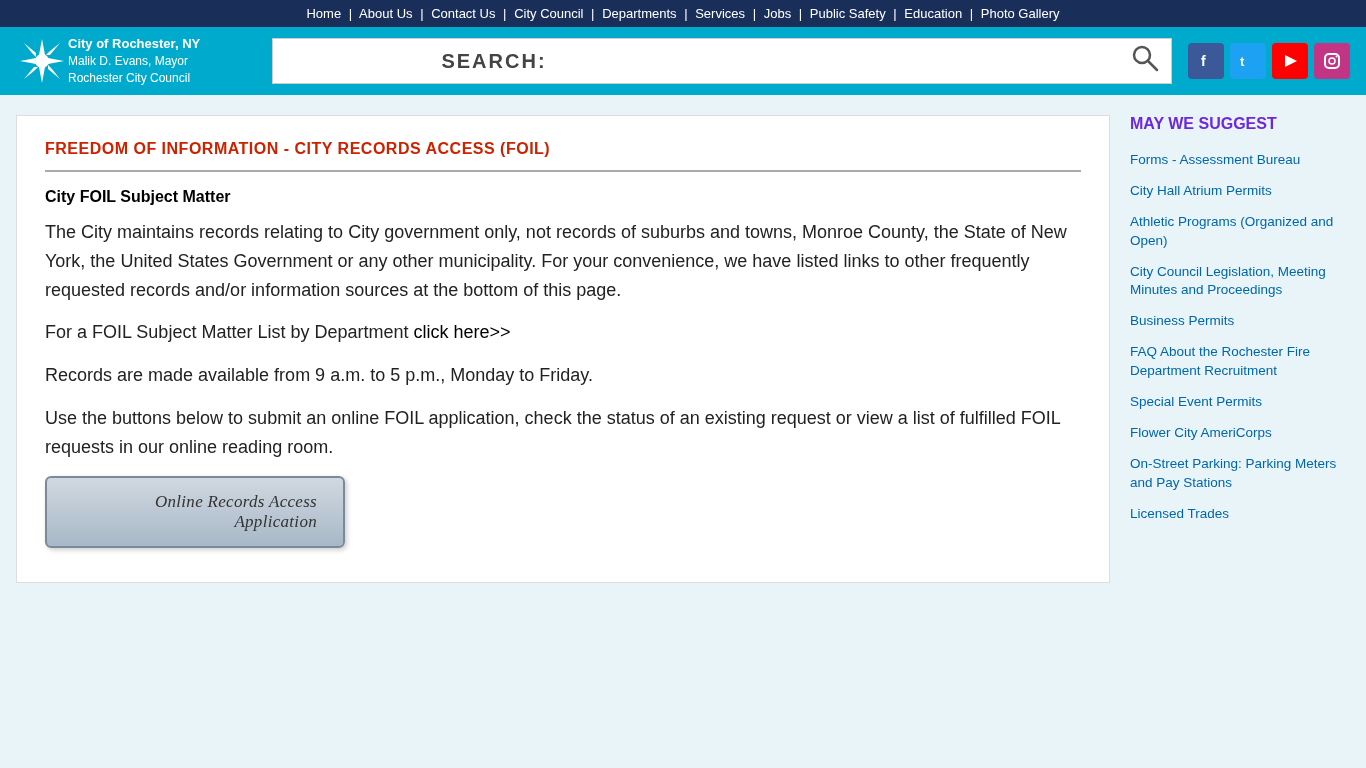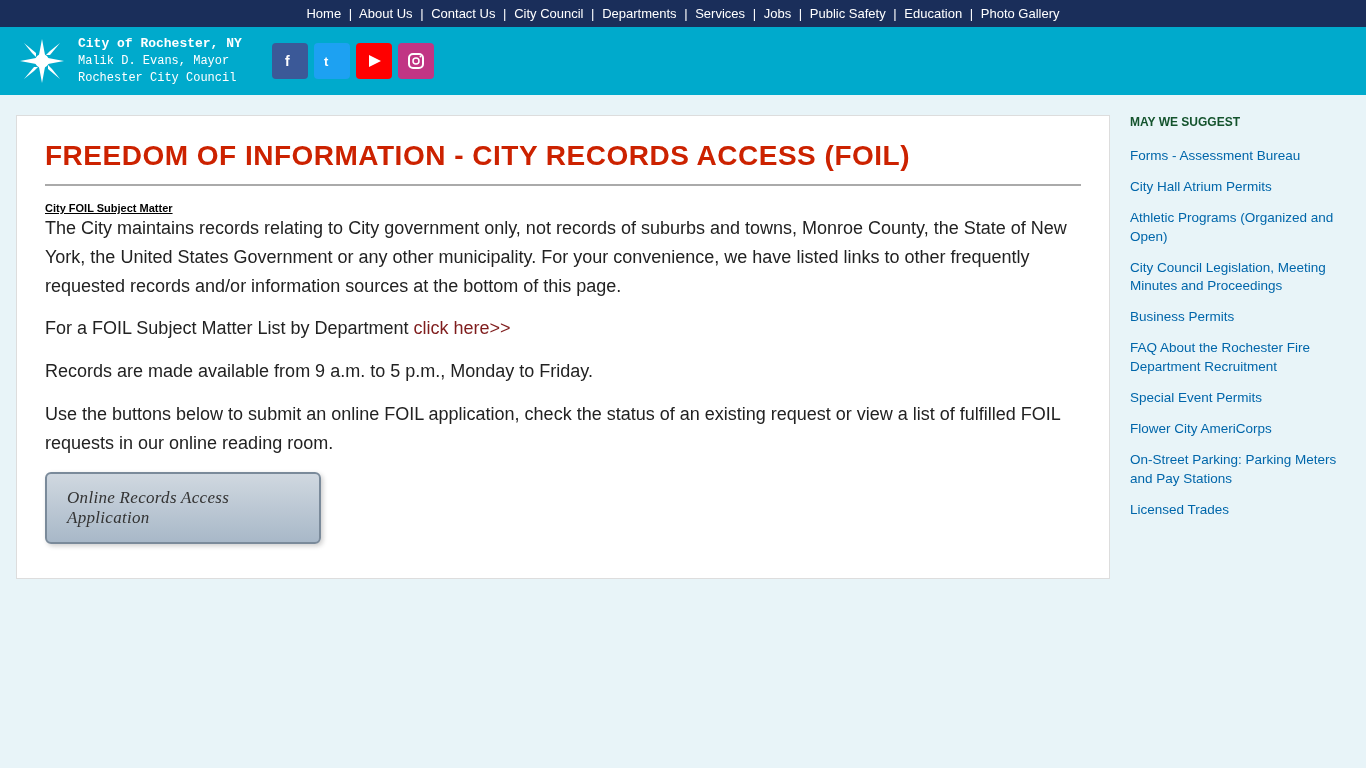--- a/index.html
+++ b/index.html
@@ -22,23 +22,21 @@
     
     #header {
       background: #00aacc;
       display: flex;
       align-items: center;
       padding: 8px 16px;
       gap: 16px;
     }
     #logo-area {
       display: flex;
-      gap: 10px;
       min-width: 240px;
-      font-family: Liberation Mono, monospace;
     }
     #logo-icon {
       width: 52px;
       height: 52px;
     }
     #logo-text {
       color: #fff;
       font-size: 12px;
       line-height: 1.4;
     }
@@ -103,81 +101,81 @@
 
     
     #content {
       flex: 1;
       background: #fff;
       padding: 24px 28px;
       border: 1px solid #ddd;
     }
     #page-title {
       color: #cc2200;
-      font-size: 28px;
+      font-size: 16px;
       font-weight: bold;
       letter-spacing: 0.5px;
       padding-bottom: 12px;
       border-bottom: 2px solid #aaa;
       margin-bottom: 16px;
     }
     #subtitle-link {
       color: #0066aa;
       font-size: 15px;
       font-weight: bold;
       text-decoration: none;
       display: block;
       margin-bottom: 16px;
       cursor: pointer;
     }
     #subject-matter-title {
       font-weight: bold;
-      font-size: 11px;
-      text-decoration: underline;
+      font-size: 16px;
+      margin-bottom: 12px;
     }
     .content-para {
       font-size: 18px;
       line-height: 1.6;
       color: #222;
       margin-bottom: 14px;
     }
     .inline-link {
-      color: #7f1d1d;
+      color: #000000;
       text-decoration: none;
       cursor: pointer;
     }
 
     
     .foil-btn {
       display: block;
-      width: 276px;
+      width: 300px;
       margin: 10px 0;
-      padding: 14px 20px;
+      padding: 14px 26px;
       font-size: 17px;
       font-family: 'Palatino Linotype', 'Book Antiqua', Palatino, serif;
       font-style: italic;
       color: #333;
       background: linear-gradient(to bottom, #d0d8e0, #a8b8c8);
       border: 2px solid #7a8a9a;
       border-radius: 6px;
       cursor: pointer;
-      text-align: left;
+      text-align: right;
       box-shadow: 2px 2px 5px rgba(0,0,0,0.2);
       letter-spacing: 0.3px;
     }
 
     
     #sidebar {
       width: 220px;
       flex-shrink: 0;
     }
     #sidebar-title {
-      font-size: 12px;
-      font-weight: bold;
-      color: #14532d;
+      font-size: 16px;
+      font-weight: bold;
+      color: #6d28d9;
       margin-bottom: 14px;
       padding-bottom: 4px;
     }
     .sidebar-link {
       display: block;
       color: #0066aa;
       font-size: 13.5px;
       text-decoration: none;
       margin-bottom: 12px;
       line-height: 1.4;
@@ -222,20 +220,30 @@
       <polygon points="44,8 34,20 30,20 34,16" fill="#fff"></polygon>
       <polygon points="8,44 18,32 22,32 18,36" fill="#fff"></polygon>
       <circle cx="26" cy="26" r="7" fill="#fff"></circle>
     </svg>
     <div id="logo-text">
       <div class="city-name">City of Rochester, NY</div>
       <div>Malik D. Evans, Mayor</div>
       <div>Rochester City Council</div>
     </div>
   </div>
+  <div id="search-area">
+    <span id="search-label">SEARCH:</span>
+    <input type="text" style="border: none; outline: none; flex: 1 1 0%; font-size: 16px;">
+    <span id="search-icon-wrap">
+      <svg width="28" height="28" viewBox="0 0 28 28" fill="none" xmlns="http://www.w3.org/2000/svg">
+        <circle cx="11" cy="11" r="8" stroke="#555" stroke-width="2.5"></circle>
+        <line x1="17" y1="17" x2="26" y2="26" stroke="#555" stroke-width="2.5" stroke-linecap="round"></line>
+      </svg>
+    </span>
+  </div>
   <div id="social-icons">
     <div class="social-icon social-fb">
       <svg width="20" height="20" viewBox="0 0 20 20" fill="white" xmlns="http://www.w3.org/2000/svg">
         <text x="5" y="15" font-size="14" font-weight="bold" fill="white">f</text>
       </svg>
     </div>
     <div class="social-icon social-tw">
       <svg width="20" height="20" viewBox="0 0 20 20" xmlns="http://www.w3.org/2000/svg">
         <text x="2" y="15" font-size="13" font-weight="bold" fill="white">t</text>
       </svg>

